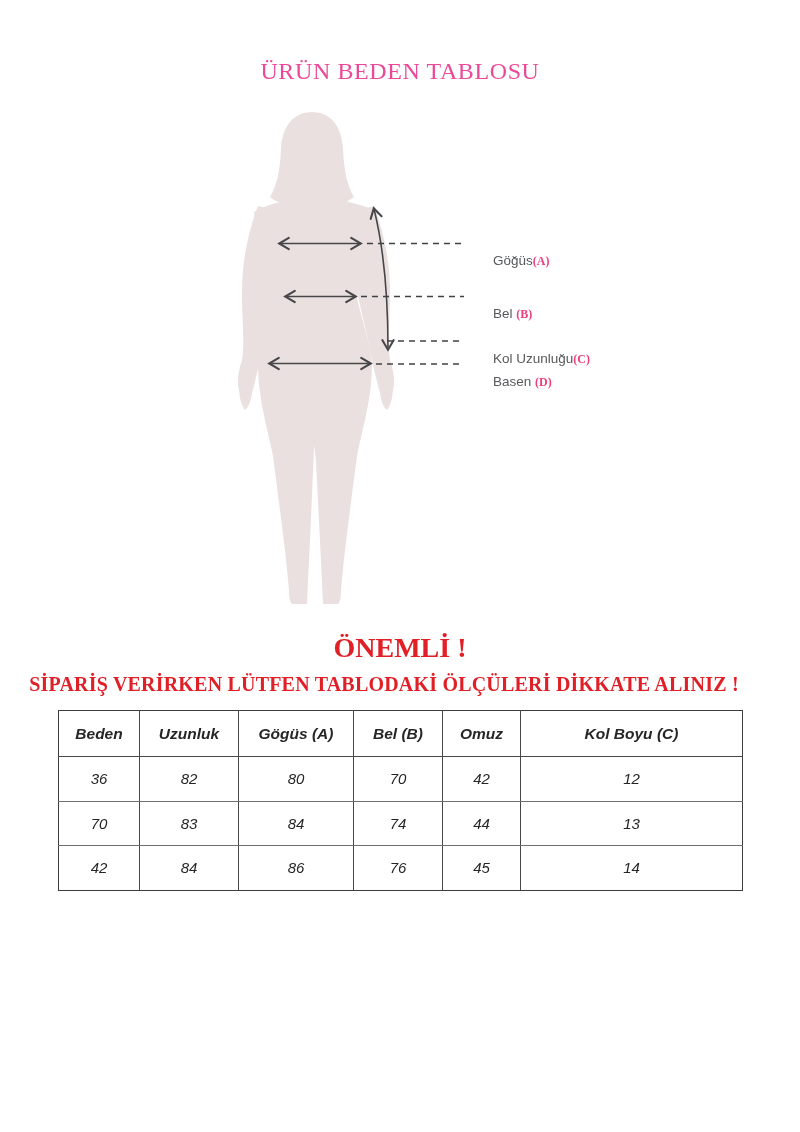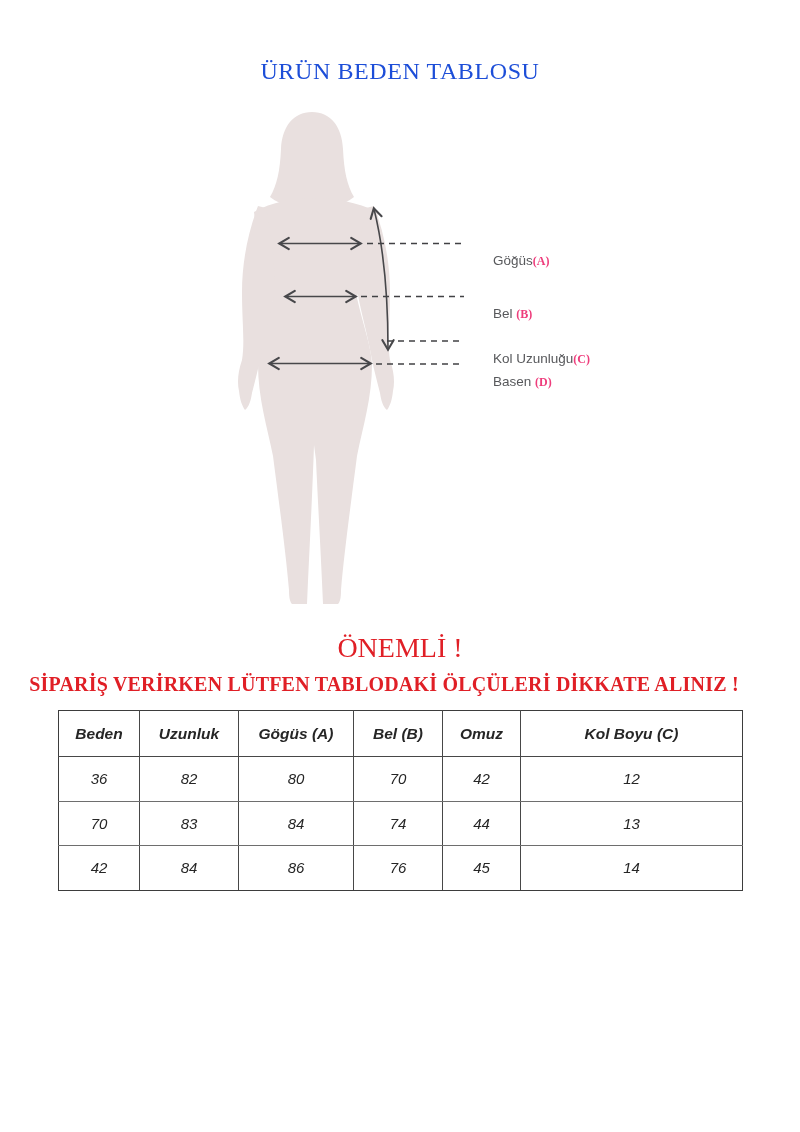--- a/index.html
+++ b/index.html
@@ -14,21 +14,21 @@
   }
   .page-title {
     position: absolute;
     top: 58px; left: 0;
     width: 800px;
     text-align: center;
     font-family: "Liberation Serif", serif;
     font-size: 24px;
     font-weight: 500;
     letter-spacing: 0.6px;
-    color: #1d4ed8;
+    color: #ec4899;
   }
   .diagram-svg {
     position: absolute;
     top: 95px; left: 0;
     width: 800px; height: 520px;
   }
   .m-label {
     position: absolute;
     left: 478px;
     height: 18px;
@@ -47,21 +47,21 @@
   .label-bel { top: 287px; }
   .label-kol { top: 332px; }
   .label-basen { top: 355px; }
   .important-heading {
     position: absolute;
     top: 632px; left: 0;
     width: 800px;
     text-align: center;
     font-family: "Liberation Serif", serif;
     font-size: 28px;
-    font-weight: normal;
+    font-weight: bold;
     color: #e01f26;
   }
   .important-subheading {
     position: absolute;
     top: 673px; left: 0;
     width: 768px;
     text-align: center;
     font-family: "Liberation Serif", serif;
     font-size: 20px;
     font-weight: bold;

